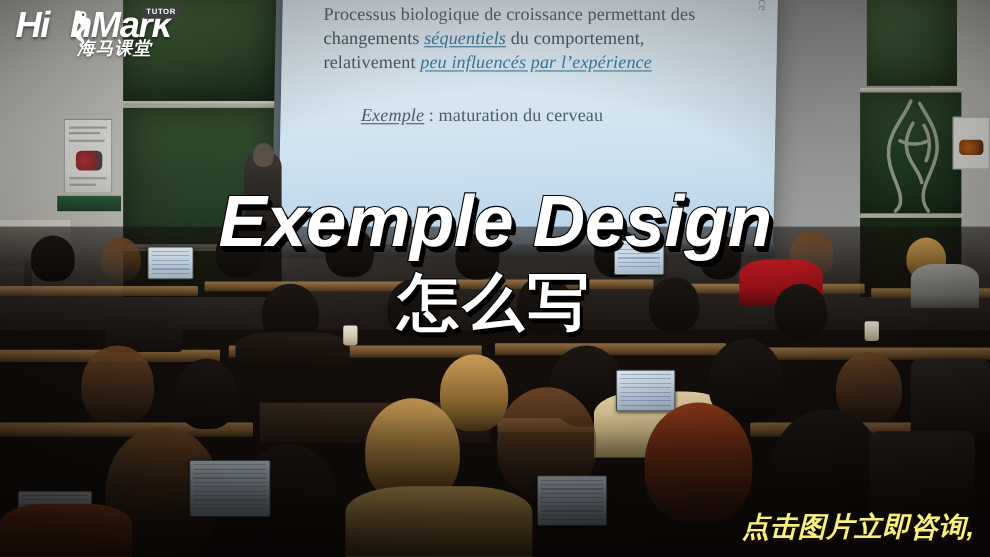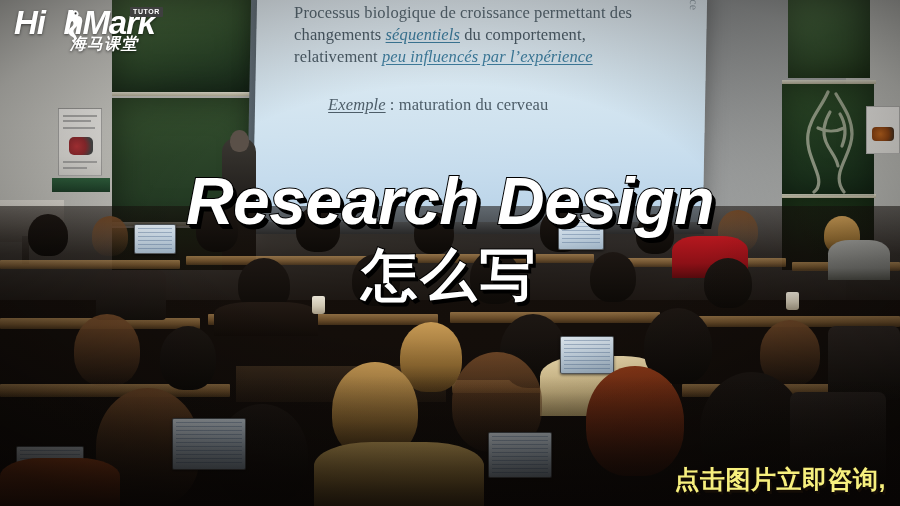--- a/index.html
+++ b/index.html
@@ -300,20 +300,21 @@
 
   
   .promo{
     position:absolute; right:14px; bottom:10px;
     text-align:right; z-index:40;
     pointer-events:none;
   }
   .promo-line{
     font-size:25px;
     font-weight:bold;
+    font-style:italic;
     color:#f7f07e;
     letter-spacing:.5px;
     line-height:34px;
     -webkit-text-stroke:1.6px #140d06;
     paint-order:stroke fill;
     text-shadow:
       2px 3px 0 #140d06,
       1px 2px 0 #140d06;
     white-space:nowrap;
   }
@@ -472,21 +473,21 @@
     <div class="logo-main"><span>Hi</span><span style="opacity:0;">g</span><span>hMark</span></div>
     <svg class="logo-seahorse" viewBox="0 0 18 40">
       <path d="M10.5 2.2c2.6 0 4.3 1.9 4.1 4.1-.2 1.9-1.6 2.9-3.1 3.3 1.4.5 2.6 1.6 3 3.2.6 2.6-.6 4.7-2.4 6.3-1.5 1.3-2.6 2.4-2.6 4.2 0 1.4.8 2.4 1.6 3.4 1 1.3 1.6 2.6 1.2 4.2-.4 1.7-1.9 2.8-3.6 2.9.9-.8 1.5-1.7 1.4-2.8-.1-1.3-1.1-2-2.2-2.5-1.8-.8-3.1-2.1-3.3-4.2-.2-2.1 1-3.8 2.5-5 1.3-1 2.3-2 2.4-3.6.1-1.4-.7-2.4-1.9-2.9-1.6-.7-3-.2-4.1 1 .3-2 1.5-3.6 3.4-4.2-1.2-.7-2-1.9-1.8-3.4.2-1.8 1.8-3.1 3.6-3.2z" fill="#ffffff"></path>
       <circle cx="11.6" cy="5.4" r="1.05" fill="#2b2b2b"></circle>
     </svg>
     <div class="logo-tutor">TUTOR</div>
     <div class="logo-cn">海马课堂</div>
   </div>
 
   <div class="headline">
-    <div class="headline-en">Research Design</div>
+    <div class="headline-en">Exemple Design</div>
     <div class="headline-cn">怎么写</div>
   </div>
 
   <div class="promo">
     <div class="promo-line">点击图片立即咨询,</div>
   </div>
 
 </div>
 
 </body></html>

